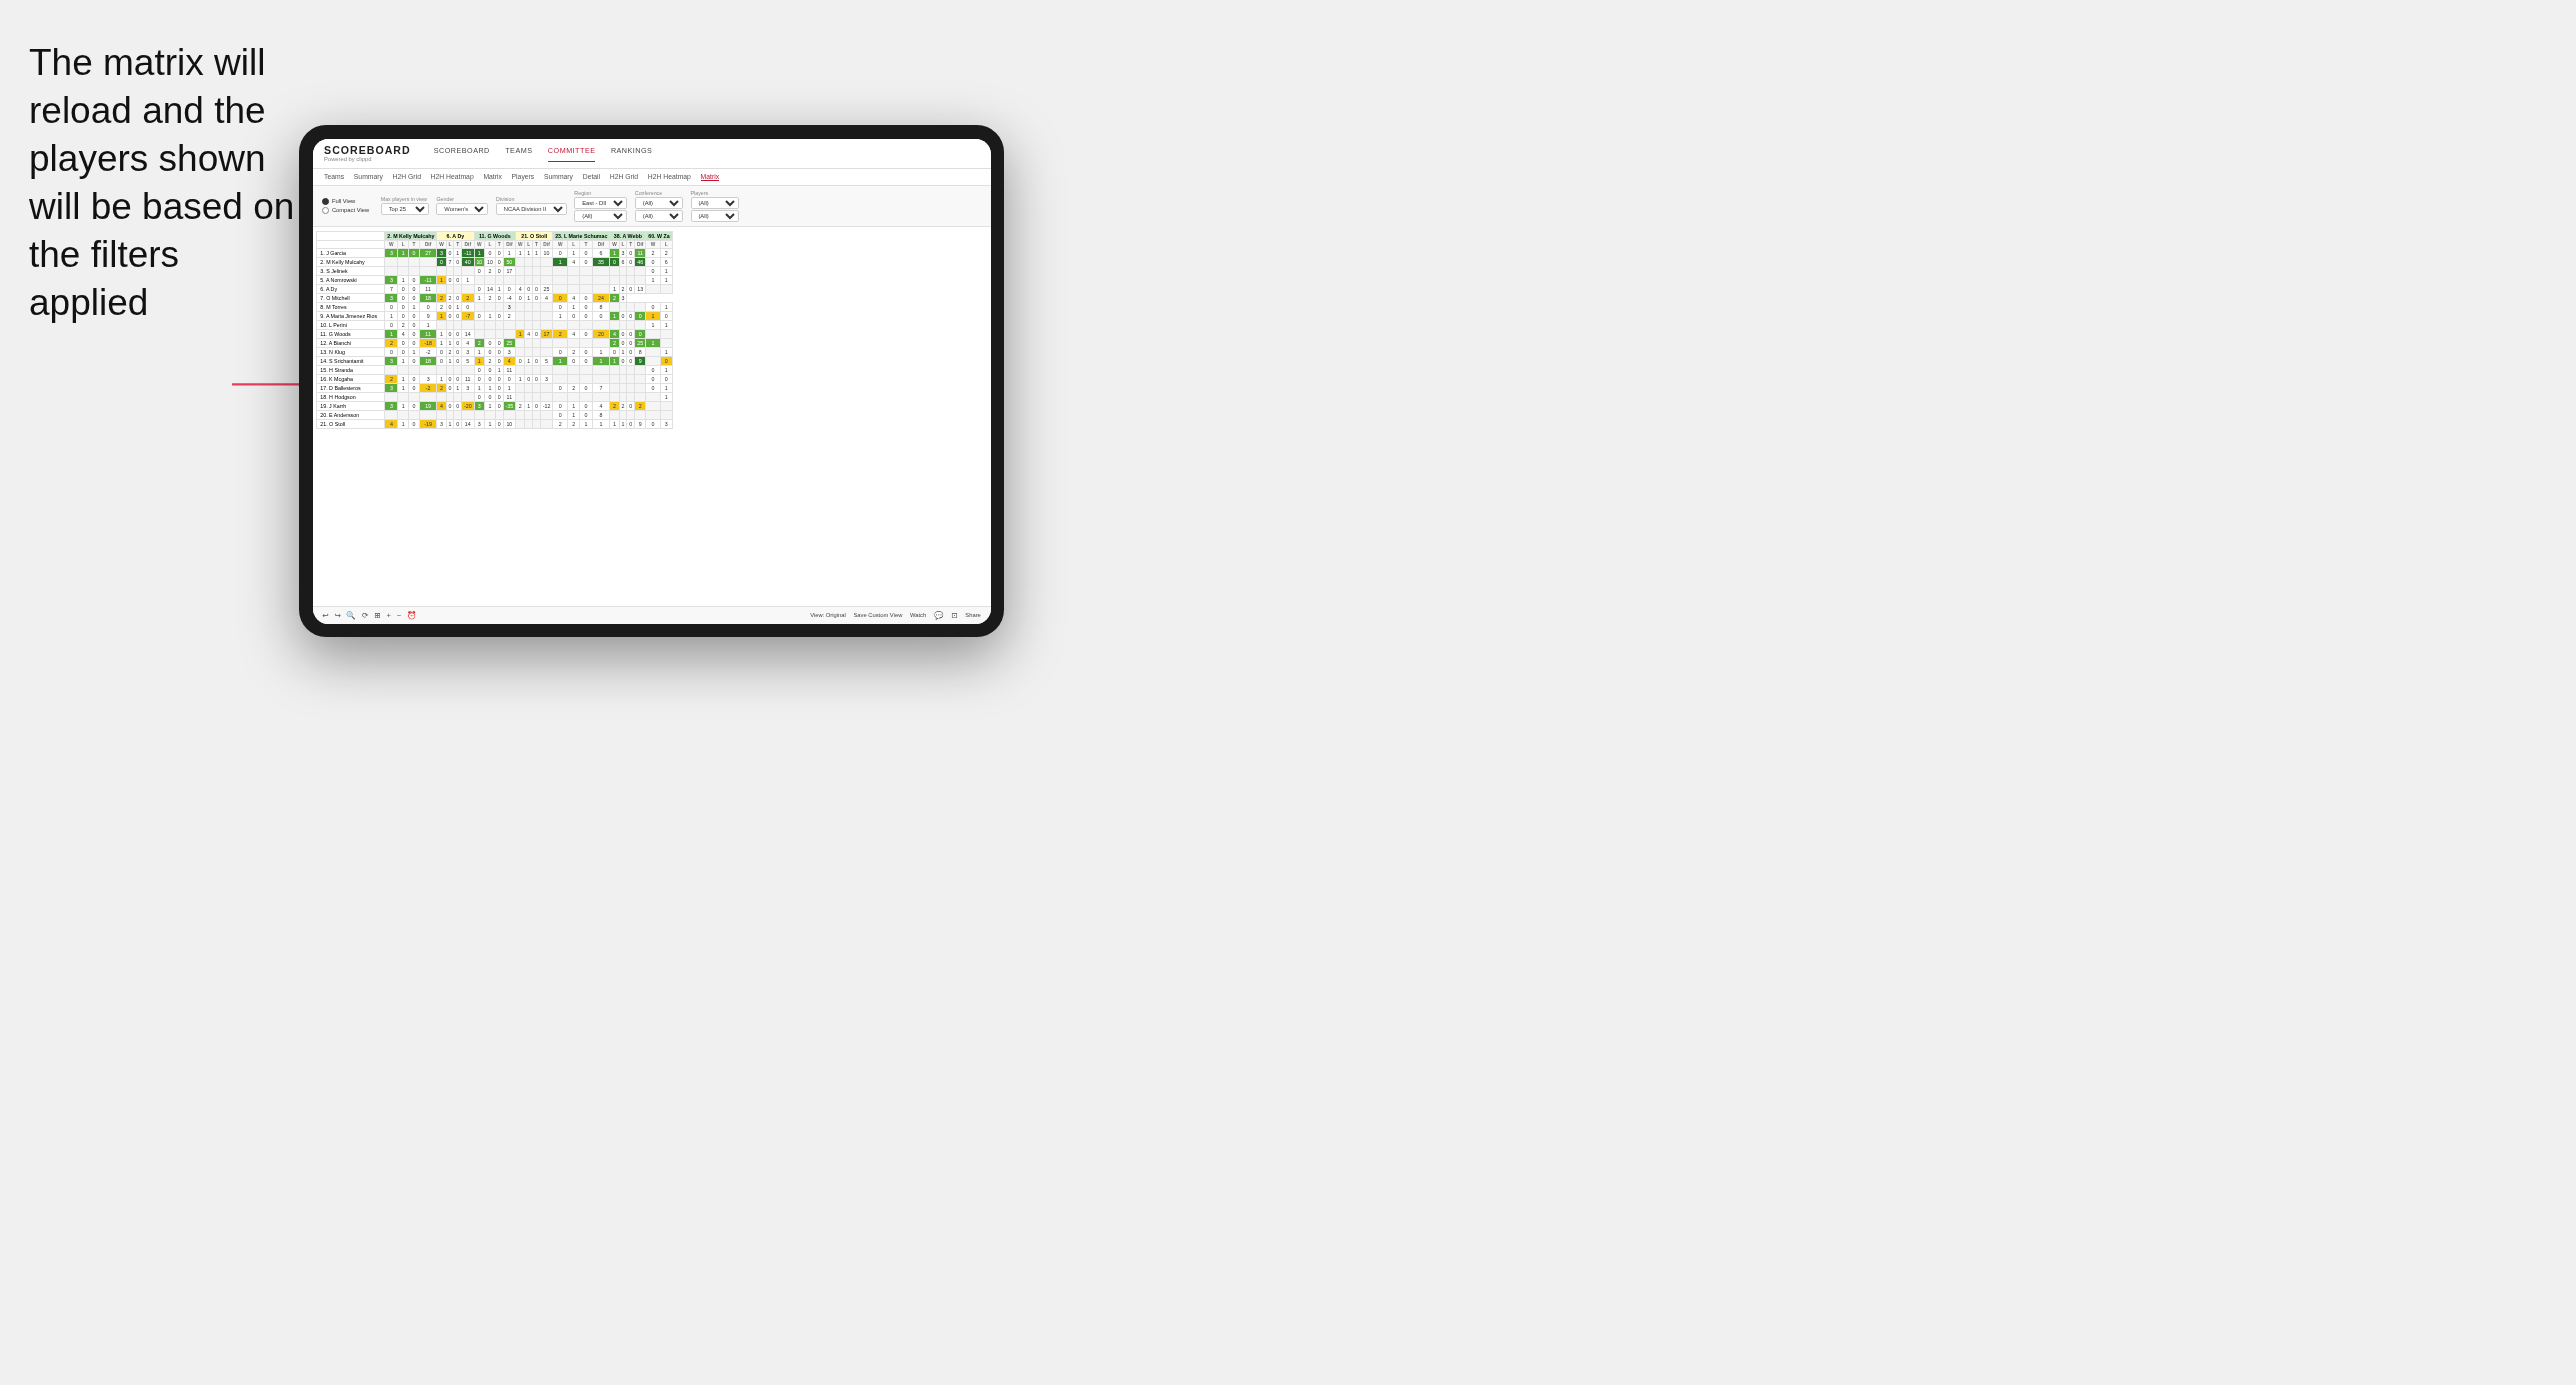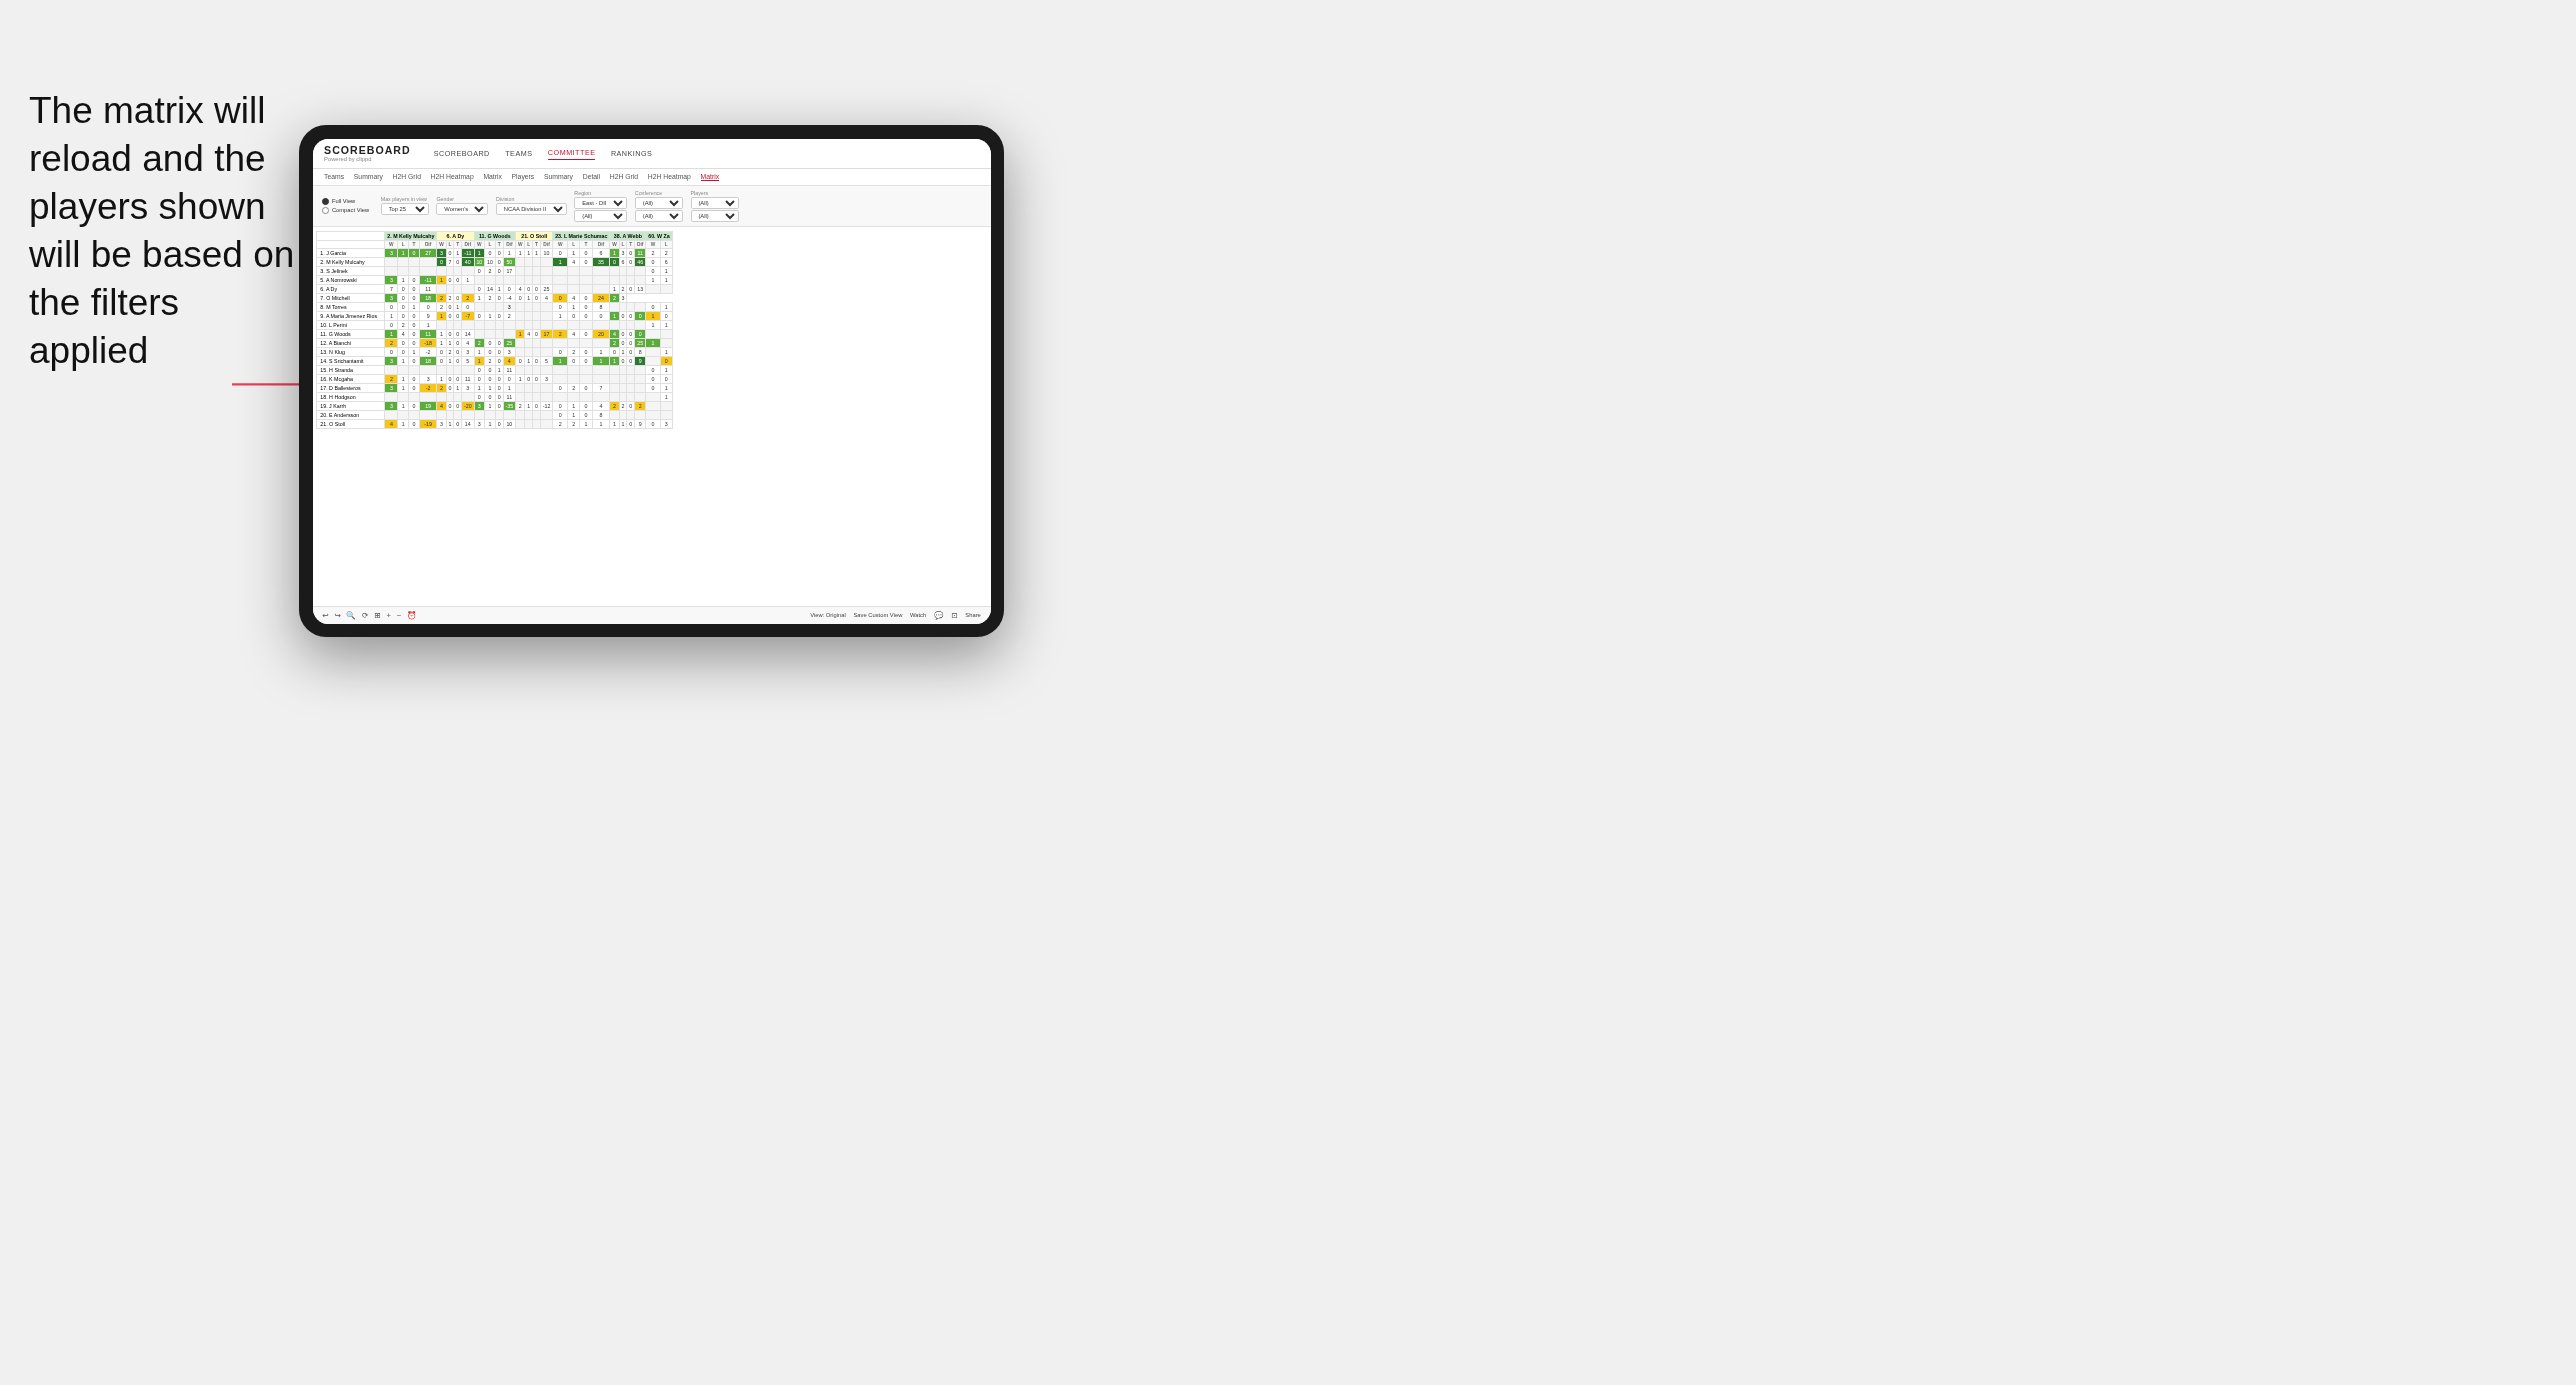--- a/index.html
+++ b/index.html
@@ -15,21 +15,20 @@
     
     .annotation-text {
       position: absolute;
       top: 39px;
       left: 29px;
       width: 270px;
       font-size: 37px;
       font-weight: 400;
       color: #111;
       line-height: 1.3;
-      margin-top: 48px;
     }
 
     
     .tablet {
       position: absolute;
       top: 125px;
       left: 299px;
       width: 705px;
       height: 512px;
       background: #1a1a1a;
@@ -43,21 +42,20 @@
       background: #fff;
       border-radius: 15.4px;
       overflow: hidden;
       display: flex;
       flex-direction: column;
     }
 
     
     .nav-bar {
       display: flex;
-      align-items: center;
       padding: 5.8px 11.6px;
       background: #fff;
       border-bottom: 1px solid #ddd;
       gap: 15.4px;
       flex-shrink: 0;
     }
     .logo-area {
       display: flex;
       flex-direction: column;
       margin-right: 7.7px;

